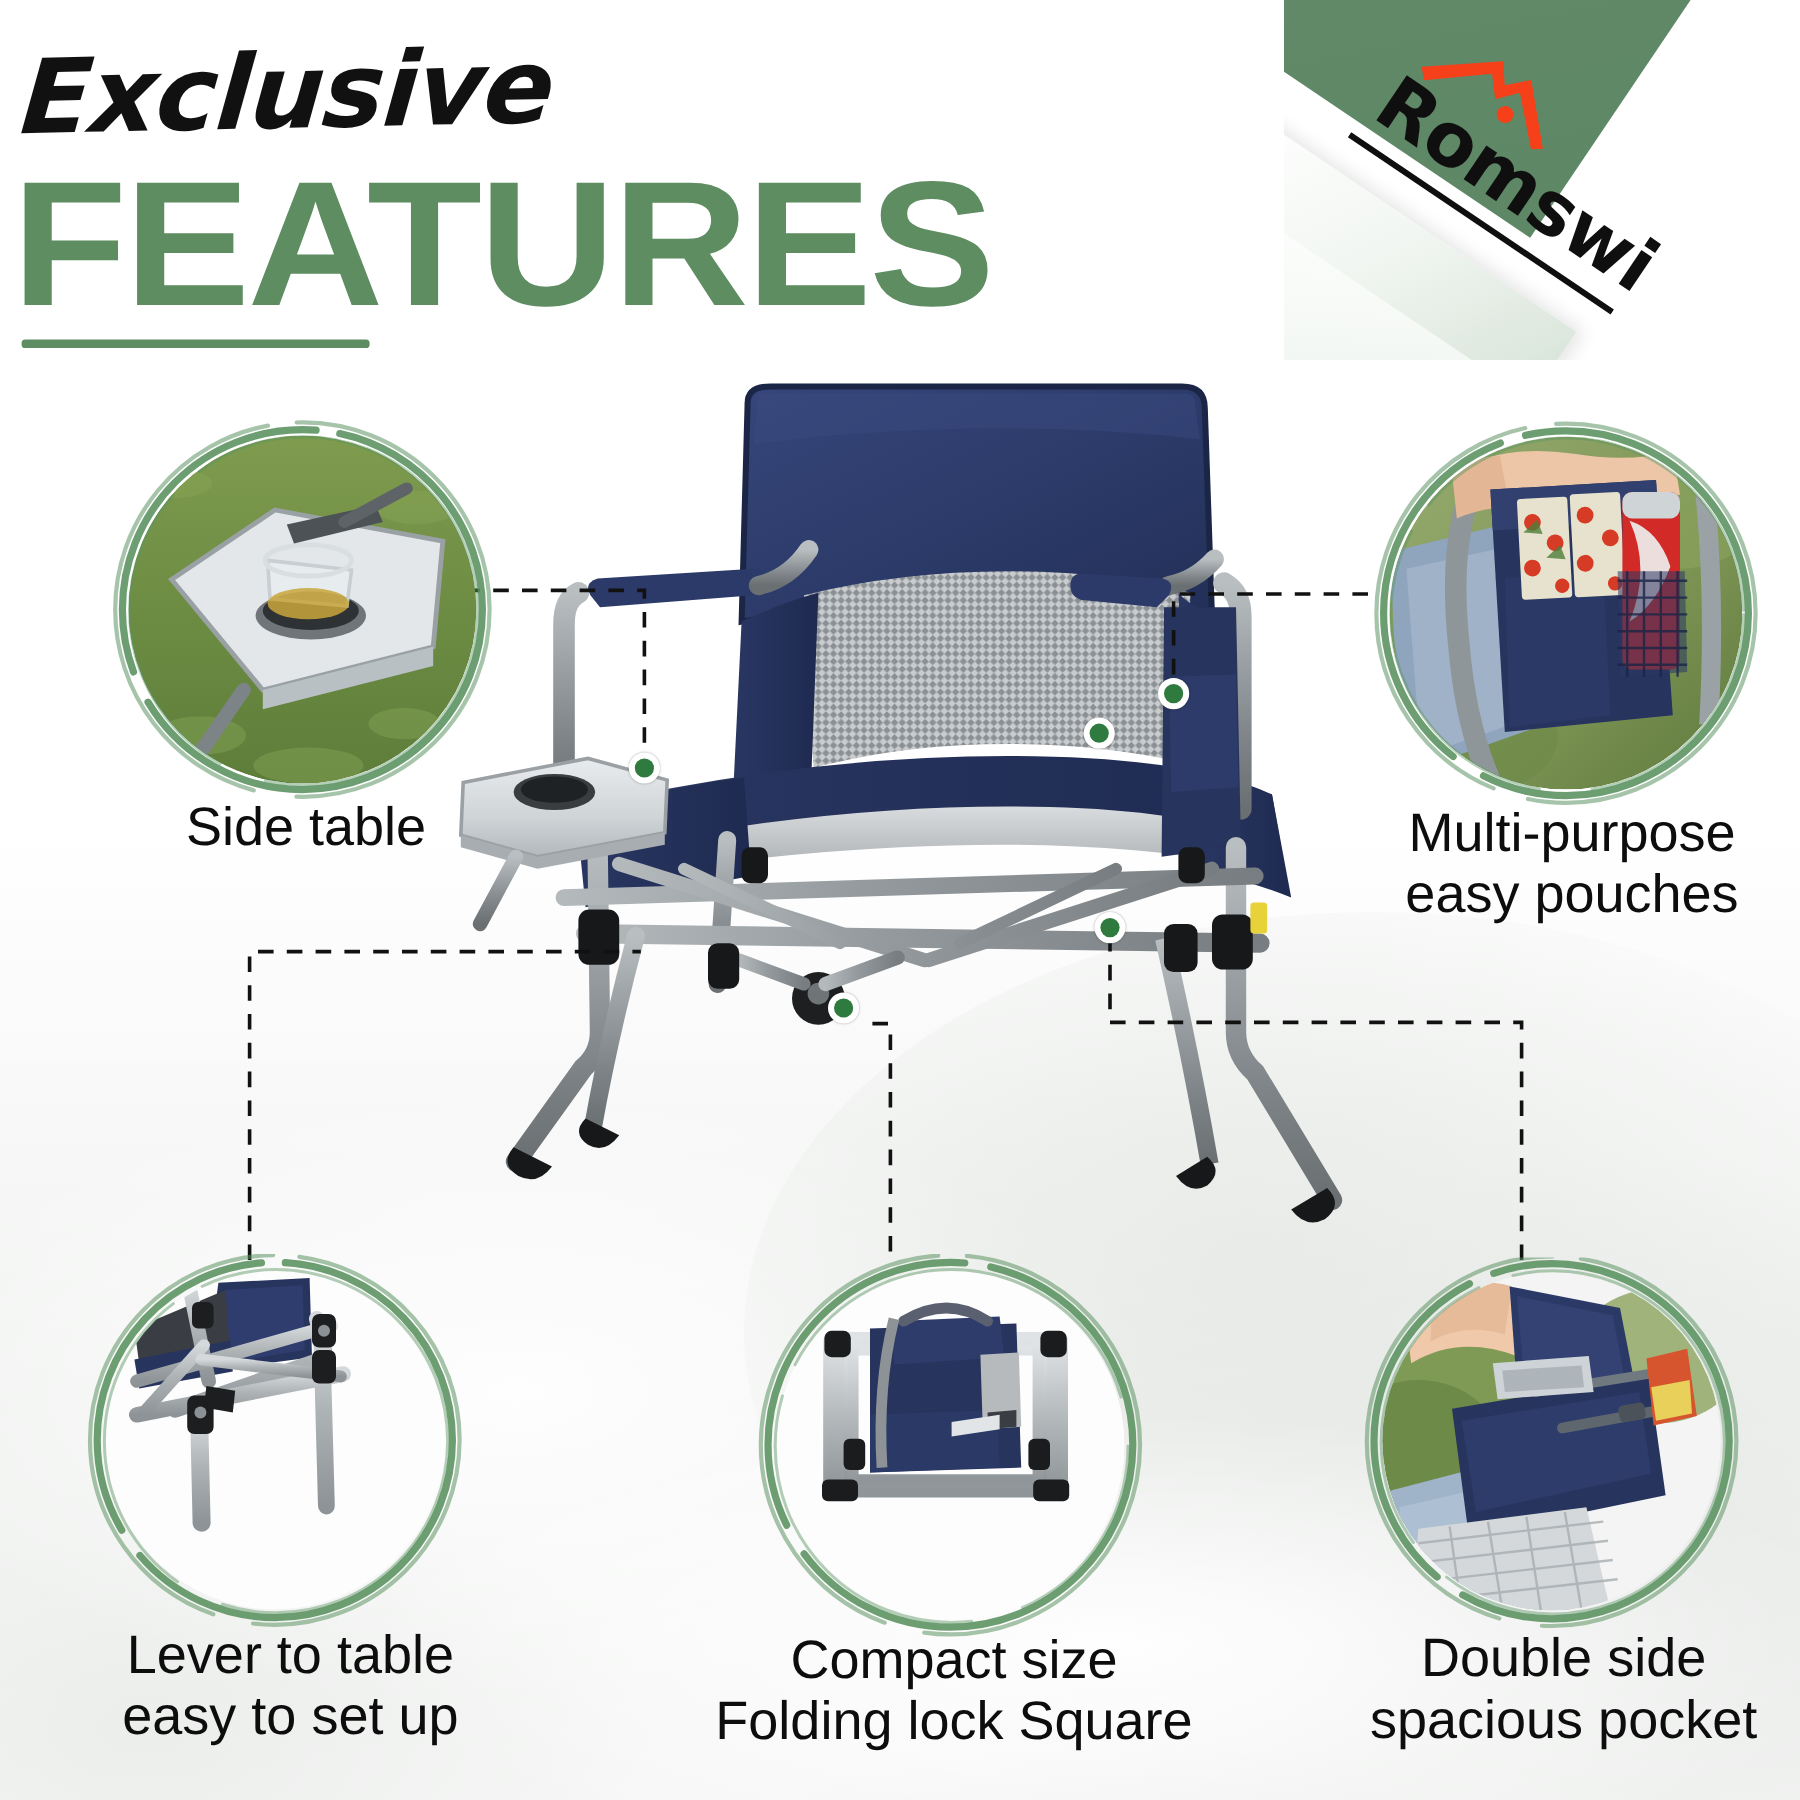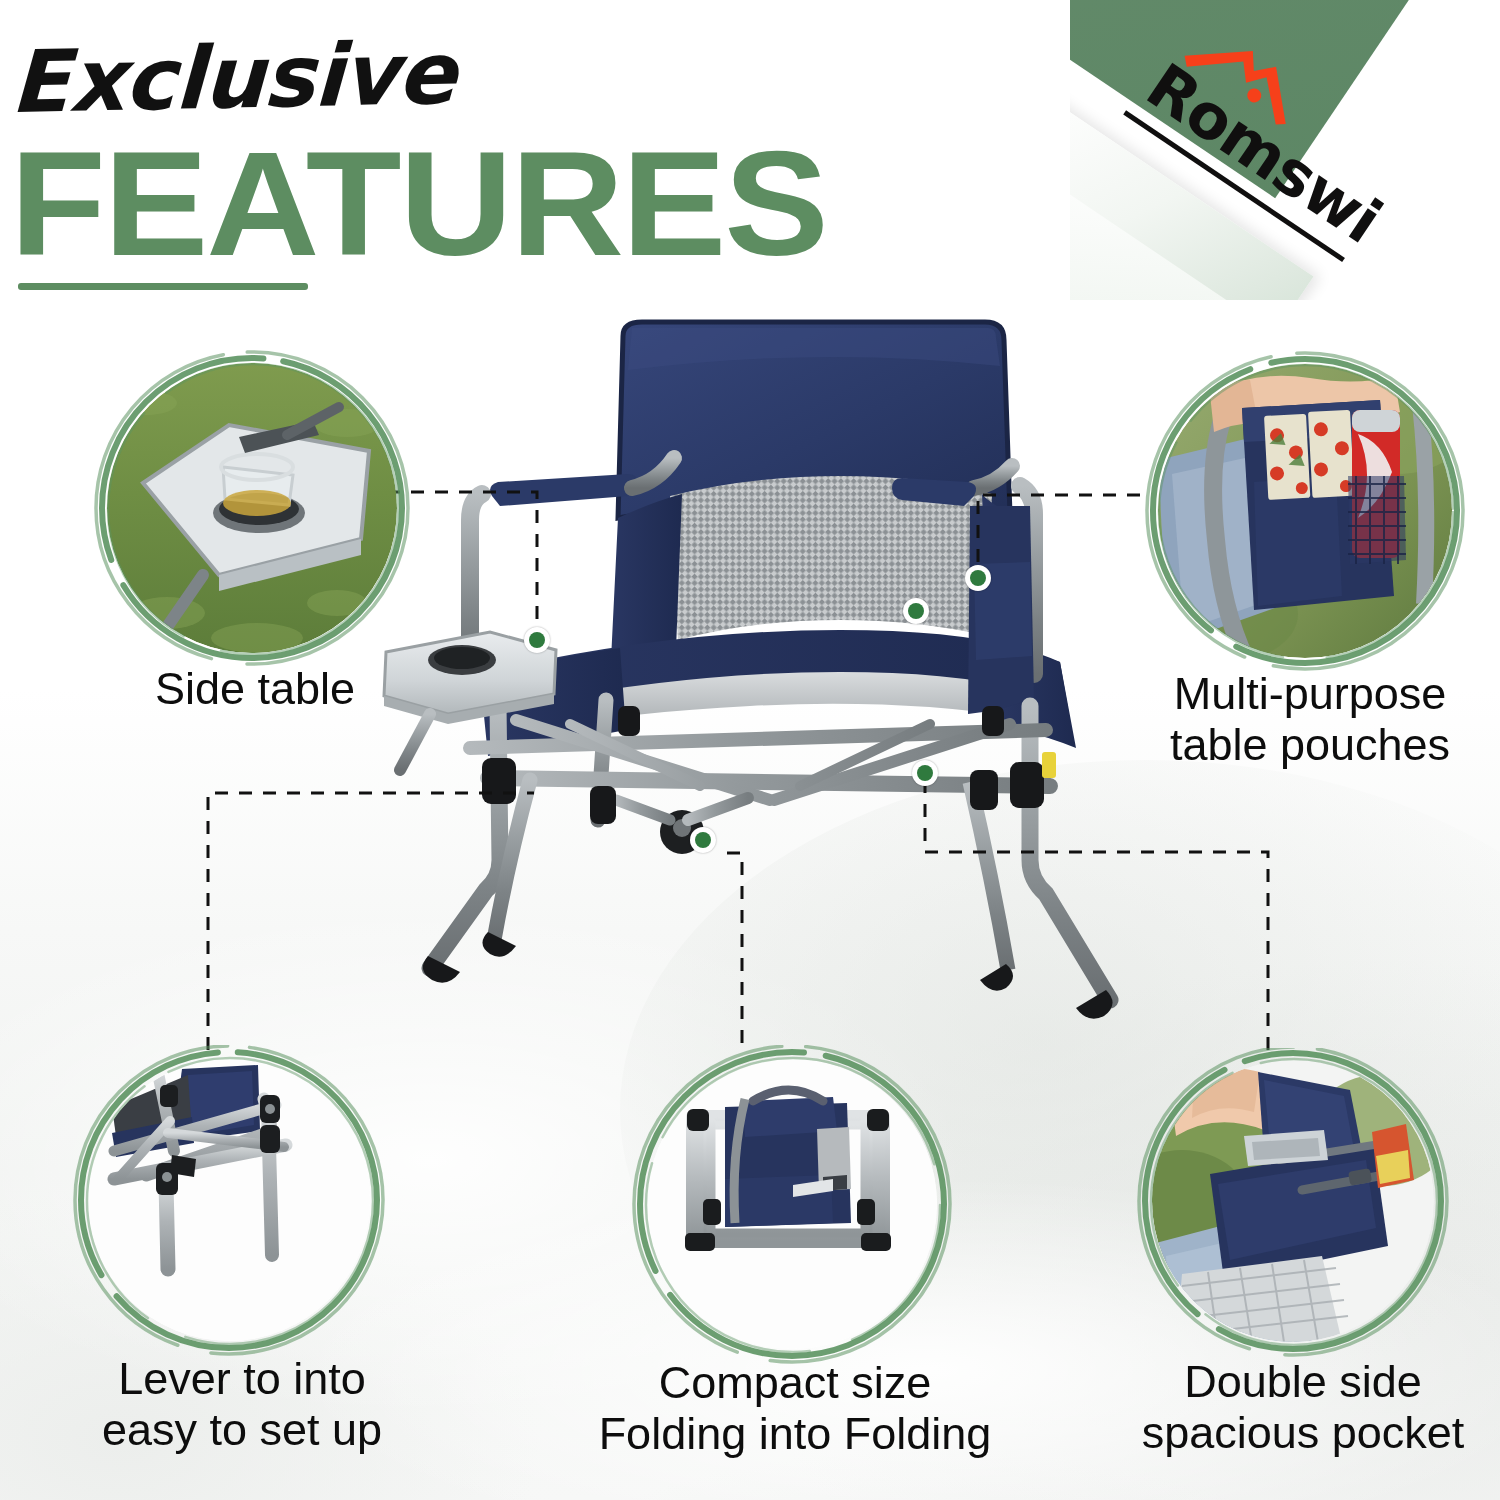--- a/index.html
+++ b/index.html
@@ -373,21 +373,21 @@
       </svg>
     </div>
     <svg class="ring" width="360" height="330" viewBox="0 0 360 330">
       <g fill="none" stroke="#5c9462" stroke-linecap="round">
         <circle cx="175" cy="161" r="152" stroke-width="6" opacity=".9" stroke-dasharray="400 30 320 22" stroke-dashoffset="90"></circle>
         <circle cx="175" cy="161" r="158" stroke-width="3.5" opacity=".55" stroke-dasharray="280 30 400 26"></circle>
         <circle cx="176" cy="162" r="147" stroke-width="2.5" opacity=".45" stroke-dasharray="360 44 280 26" stroke-dashoffset="150"></circle>
       </g>
     </svg>
     <div class="caption" style="left:0;top:318px;width:360px;">Multi-purpose
-table pouches</div>
+easy pouches</div>
   </div>
 
   <div class="feature" style="left:62px;top:1045px;width:360px;height:420px;">
     <div class="circle" style="left:26px;top:14px;width:282px;height:282px;background:#ffffff;">
       <svg width="282" height="282" viewBox="0 0 282 282">
         <defs>
           <clipPath id="c3">
               <circle cx="141" cy="141" r="141"></circle>
             </clipPath>
           <linearGradient id="al" x1="0" y1="0" x2="0" y2="1">
@@ -426,21 +426,21 @@
         </g>
       </svg>
     </div>
     <svg class="ring" width="360" height="320" viewBox="0 0 360 320">
       <g fill="none" stroke="#5c9462" stroke-linecap="round">
         <circle cx="167" cy="155" r="148" stroke-width="6" opacity=".9" stroke-dasharray="420 26 300 20" stroke-dashoffset="60"></circle>
         <circle cx="167" cy="155" r="154" stroke-width="3.5" opacity=".55" stroke-dasharray="260 34 430 22"></circle>
         <circle cx="168" cy="156" r="143" stroke-width="2.5" opacity=".45" stroke-dasharray="370 42 270 28" stroke-dashoffset="100"></circle>
       </g>
     </svg>
-    <div class="caption" style="left:0;top:308px;width:360px;">Lever to into
+    <div class="caption" style="left:0;top:308px;width:360px;">Lever to table
 easy to set up</div>
   </div>
 
   <div class="feature" style="left:595px;top:1045px;width:400px;height:420px;">
     <div class="circle" style="left:52px;top:14px;width:290px;height:290px;background:#ffffff;">
       <svg width="290" height="290" viewBox="0 0 290 290">
         <defs>
           <clipPath id="c4">
               <circle cx="145" cy="145" r="145"></circle>
             </clipPath>
@@ -485,21 +485,21 @@
       </svg>
     </div>
     <svg class="ring" width="400" height="320" viewBox="0 0 400 320">
       <g fill="none" stroke="#5c9462" stroke-linecap="round">
         <circle cx="197" cy="159" r="152" stroke-width="6" opacity=".9" stroke-dasharray="410 28 320 22" stroke-dashoffset="30"></circle>
         <circle cx="197" cy="159" r="158" stroke-width="3.5" opacity=".55" stroke-dasharray="270 34 430 24"></circle>
         <circle cx="198" cy="160" r="147" stroke-width="2.5" opacity=".45" stroke-dasharray="350 44 290 28" stroke-dashoffset="180"></circle>
       </g>
     </svg>
     <div class="caption" style="left:0;top:312px;width:400px;">Compact size
-Folding into Folding</div>
+Folding lock Square</div>
   </div>
 
   <div class="feature" style="left:1118px;top:1048px;width:370px;height:420px;">
     <div class="circle" style="left:34px;top:12px;width:282px;height:282px;">
       <svg width="282" height="282" viewBox="0 0 282 282">
         <defs>
           <clipPath id="c5">
               <circle cx="141" cy="141" r="141"></circle>
             </clipPath>
         </defs>

